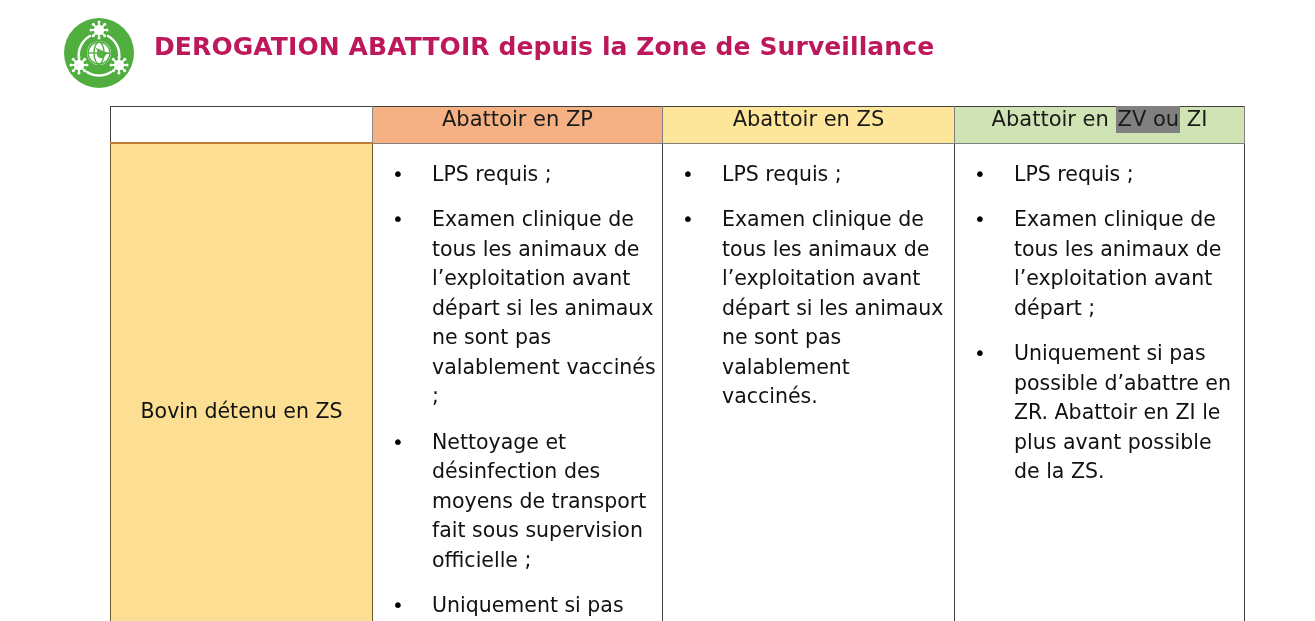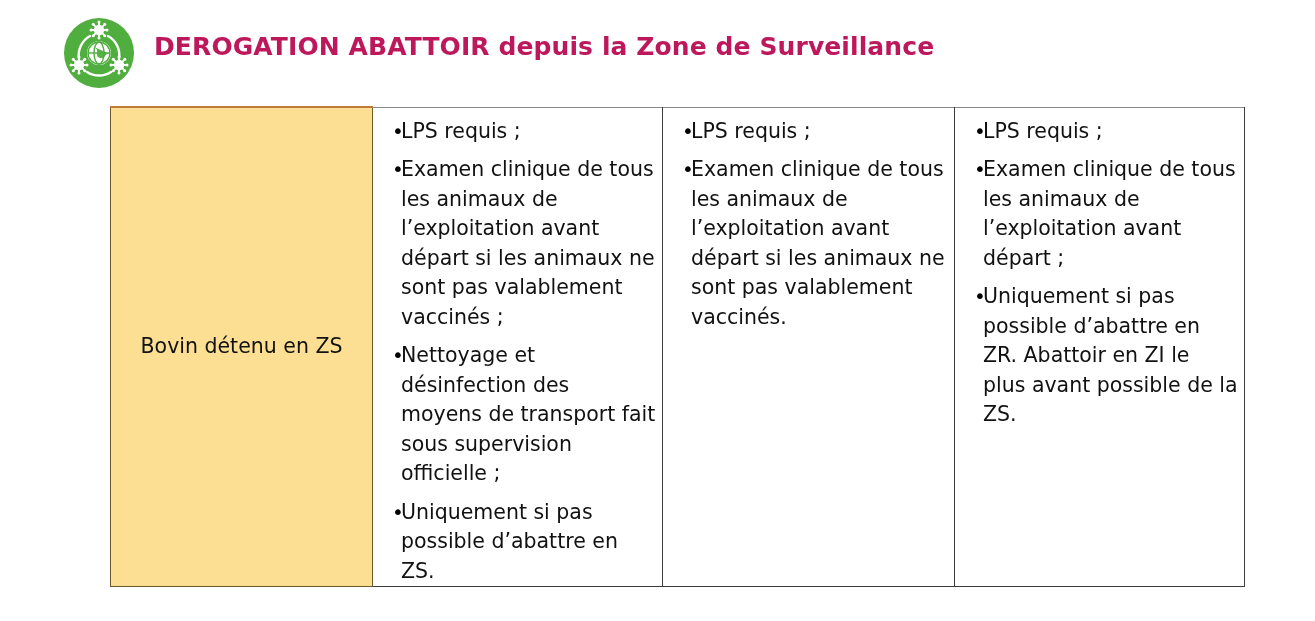--- a/index.html
+++ b/index.html
@@ -120,22 +120,22 @@
     border-top: 1px solid #8a8a8a;
   }
 
   ul.blist {
     list-style: none;
     margin: 8px 0 0 0;
     padding: 0 6px 0 0;
   }
   ul.blist li {
     position: relative;
-    padding-left: 28px;
-    margin: 9px 0 0 0;
+    padding-left: 59px;
+    margin: 16px 0 0 0;
   }
   ul.blist li::before {
     content: "\2022";
     position: absolute;
     left: 19px;
     top: 0;
     font-size: 20px;
     line-height: 29.5px;
     color: #000000;
   }
@@ -220,20 +220,26 @@
 
 <div class="table-wrap">
   <table class="matrix">
     <colgroup>
       <col style="width:262px">
       <col style="width:290px">
       <col style="width:292px">
       <col style="width:290px">
     </colgroup>
     <tbody>
+      <tr class="hrow">
+        <td class="h-empty"></td>
+        <td class="h-zp">Abattoir en ZP</td>
+        <td class="h-zs">Abattoir en ZS</td>
+        <td class="h-zv"><span>Abattoir en </span><span class="hl">ZV ou</span><span> ZI</span></td>
+      </tr>
       <tr class="brow">
         <td class="c-label">Bovin détenu en ZS</td>
 
         <td class="c-body">
           <ul class="blist">
             <li>LPS requis ;</li>
             <li>Examen clinique de tous les animaux de l’exploitation avant départ si les animaux ne sont pas valablement vaccinés ;</li>
             <li>Nettoyage et désinfection des moyens de transport fait sous supervision officielle ;</li>
             <li>Uniquement si pas possible d’abattre en ZS.</li>
           </ul>

